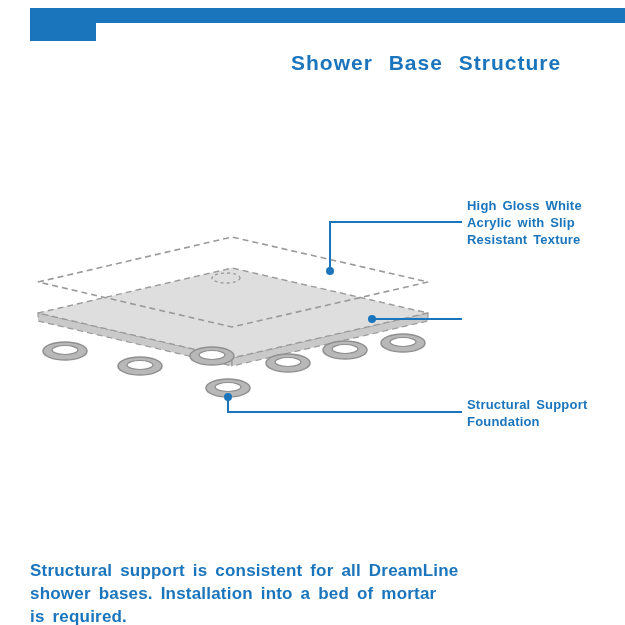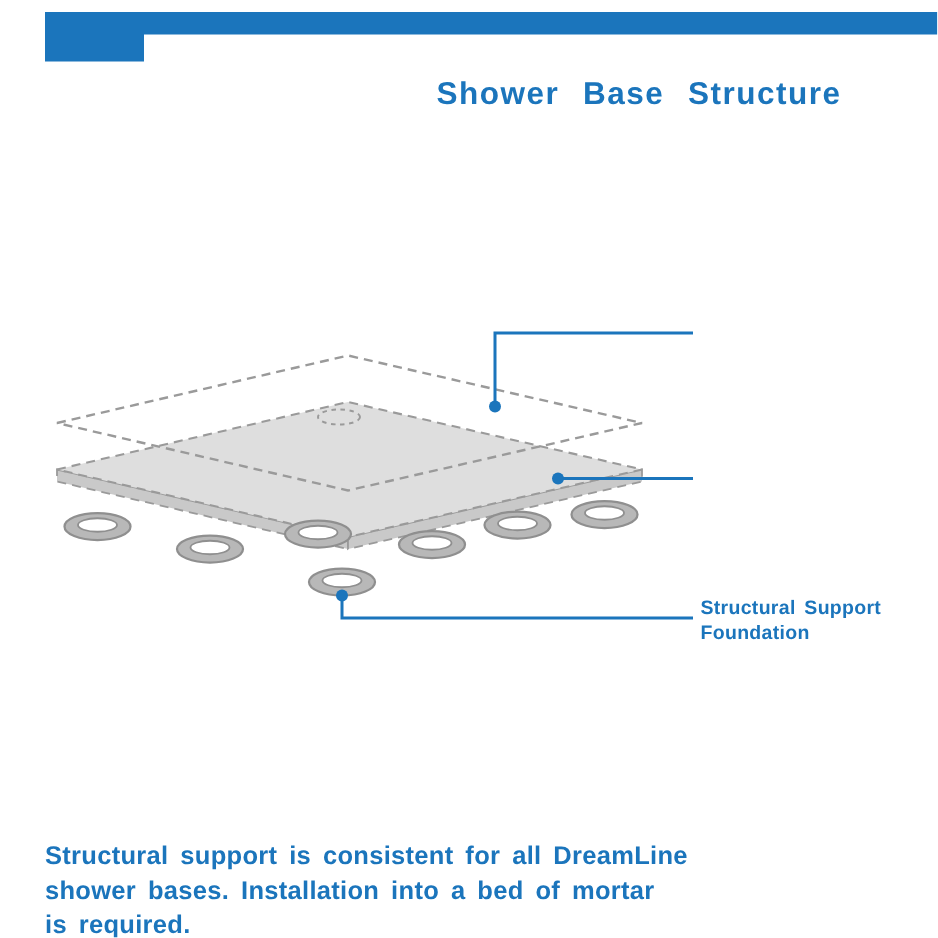--- a/index.html
+++ b/index.html
@@ -109,20 +109,23 @@
       <circle class="leader-dot" cx="330" cy="271" r="4"></circle>
 
       <polyline class="leader" points="462,319 374,319"></polyline>
       <circle class="leader-dot" cx="372" cy="319" r="4"></circle>
 
       <polyline class="leader" points="228,398 228,412 462,412"></polyline>
       <circle class="leader-dot" cx="228" cy="397" r="4"></circle>
     </g>
   </svg>
 
+  <div class="label label-acrylic">High Gloss White
+Acrylic with Slip
+Resistant Texture</div>
   <div class="label label-foundation">Structural Support
 Foundation</div>
 
   <p class="footer">Structural support is consistent for all DreamLine
 shower bases. Installation into a bed of mortar
 is required.</p>
 
 </div>
 
 </body></html>

